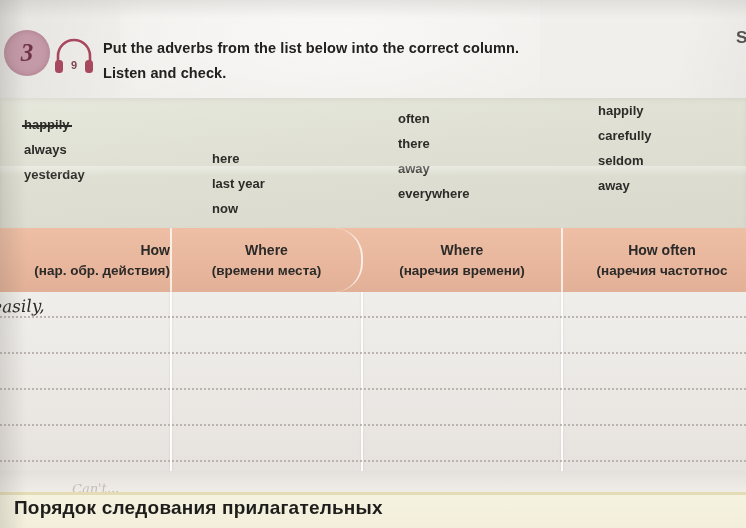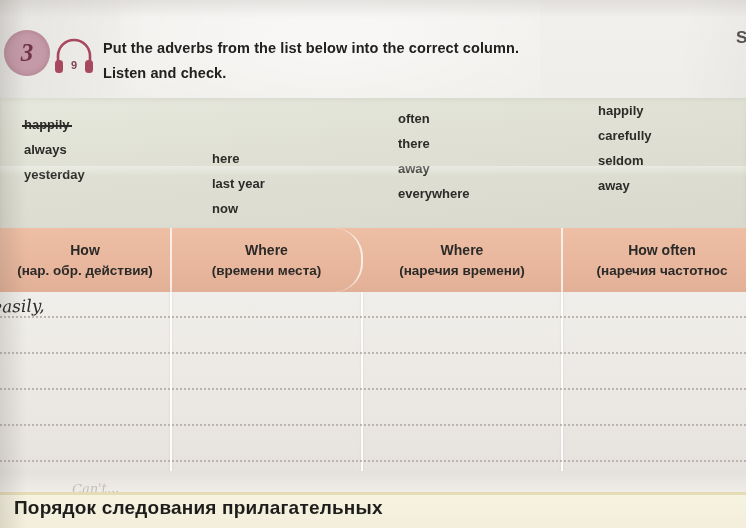--- a/index.html
+++ b/index.html
@@ -306,21 +306,21 @@
       <div>happily</div>
       <div>carefully</div>
       <div>seldom</div>
       <div>away</div>
     </div>
   </div>
 
   <div class="table">
 
     <div class="thead">
-      <div class="th" style="left:0px; width:172px;">
+      <div class="th" style="left:0px; width:172px;align-items:flex-end;">
         <div class="en">How</div>
         <div class="ru">(нар. обр. действия)</div>
       </div>
       <div class="th" style="left:172px; width:191px;border-radius:29px;">
         <div class="en">Where</div>
         <div class="ru">(времени места)</div>
       </div>
       <div class="th" style="left:363px; width:200px;">
         <div class="en">Where</div>
         <div class="ru">(наречия времени)</div>

